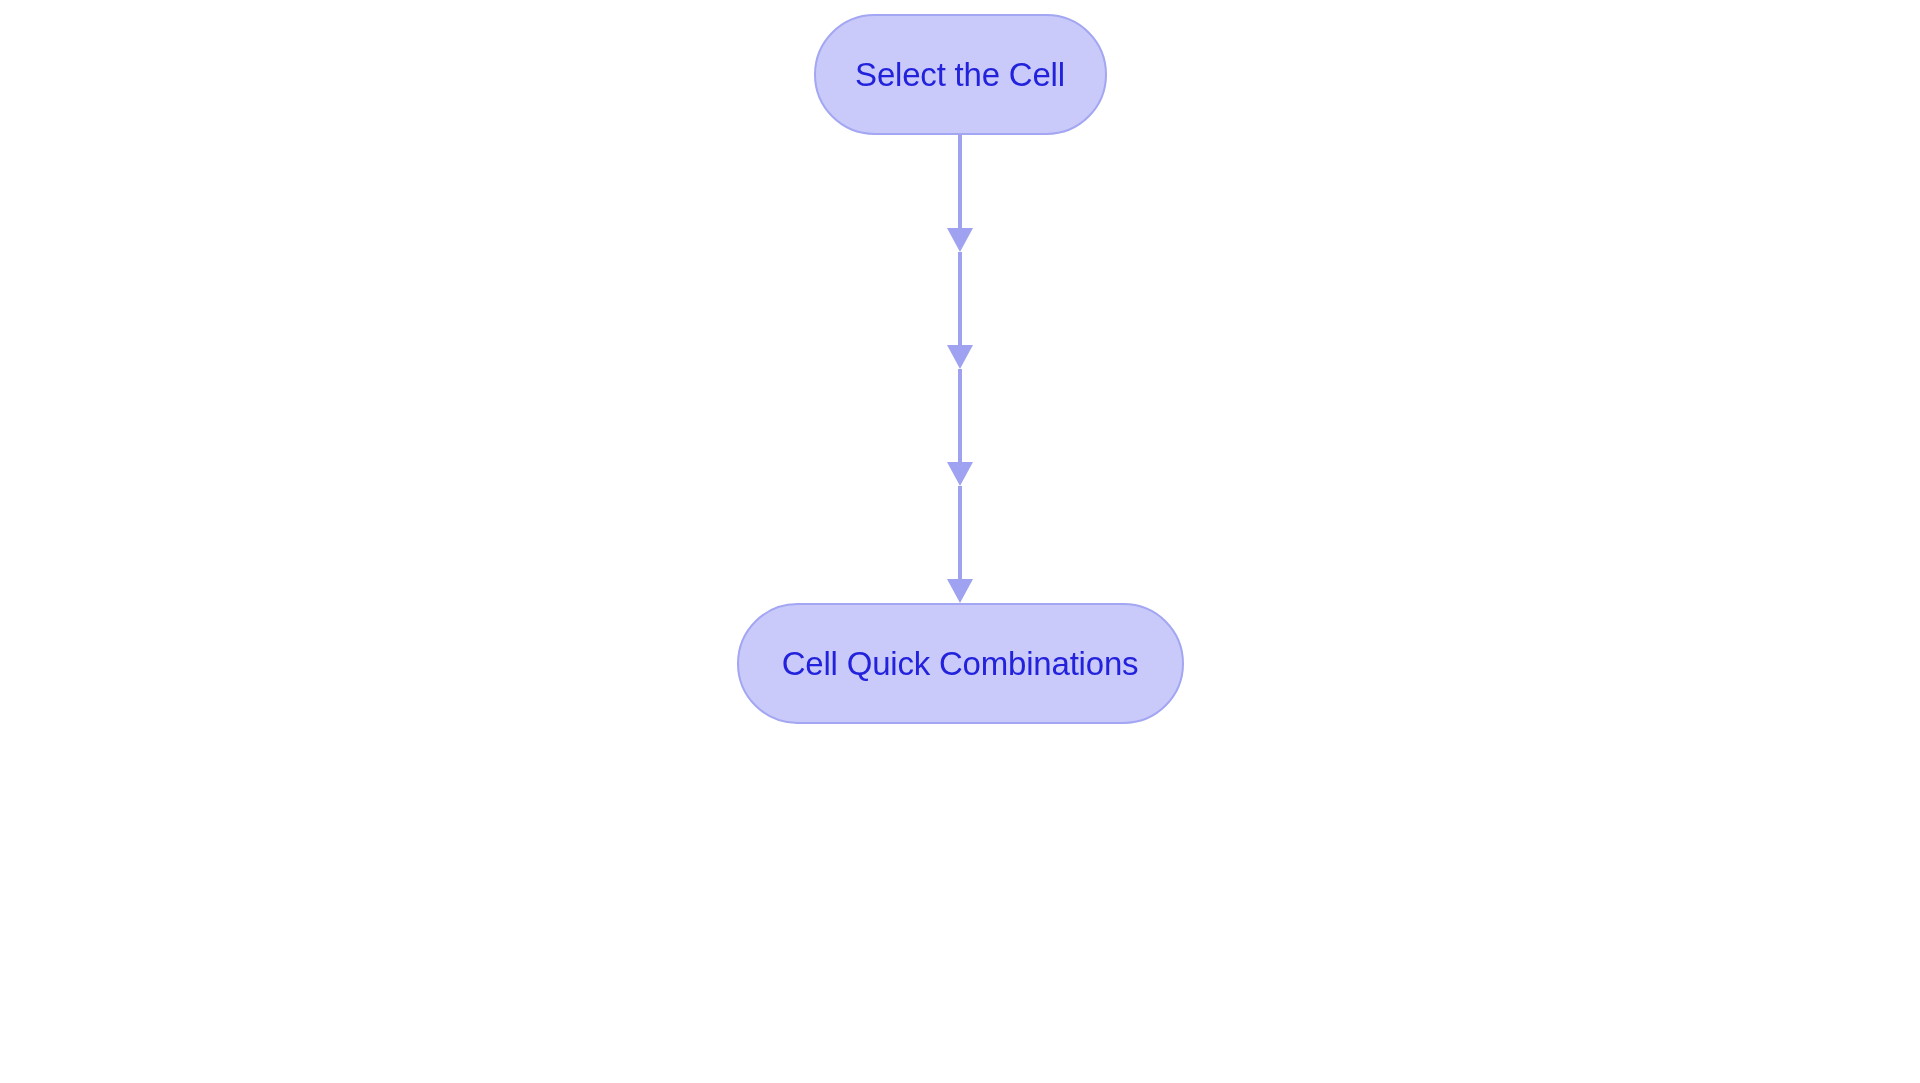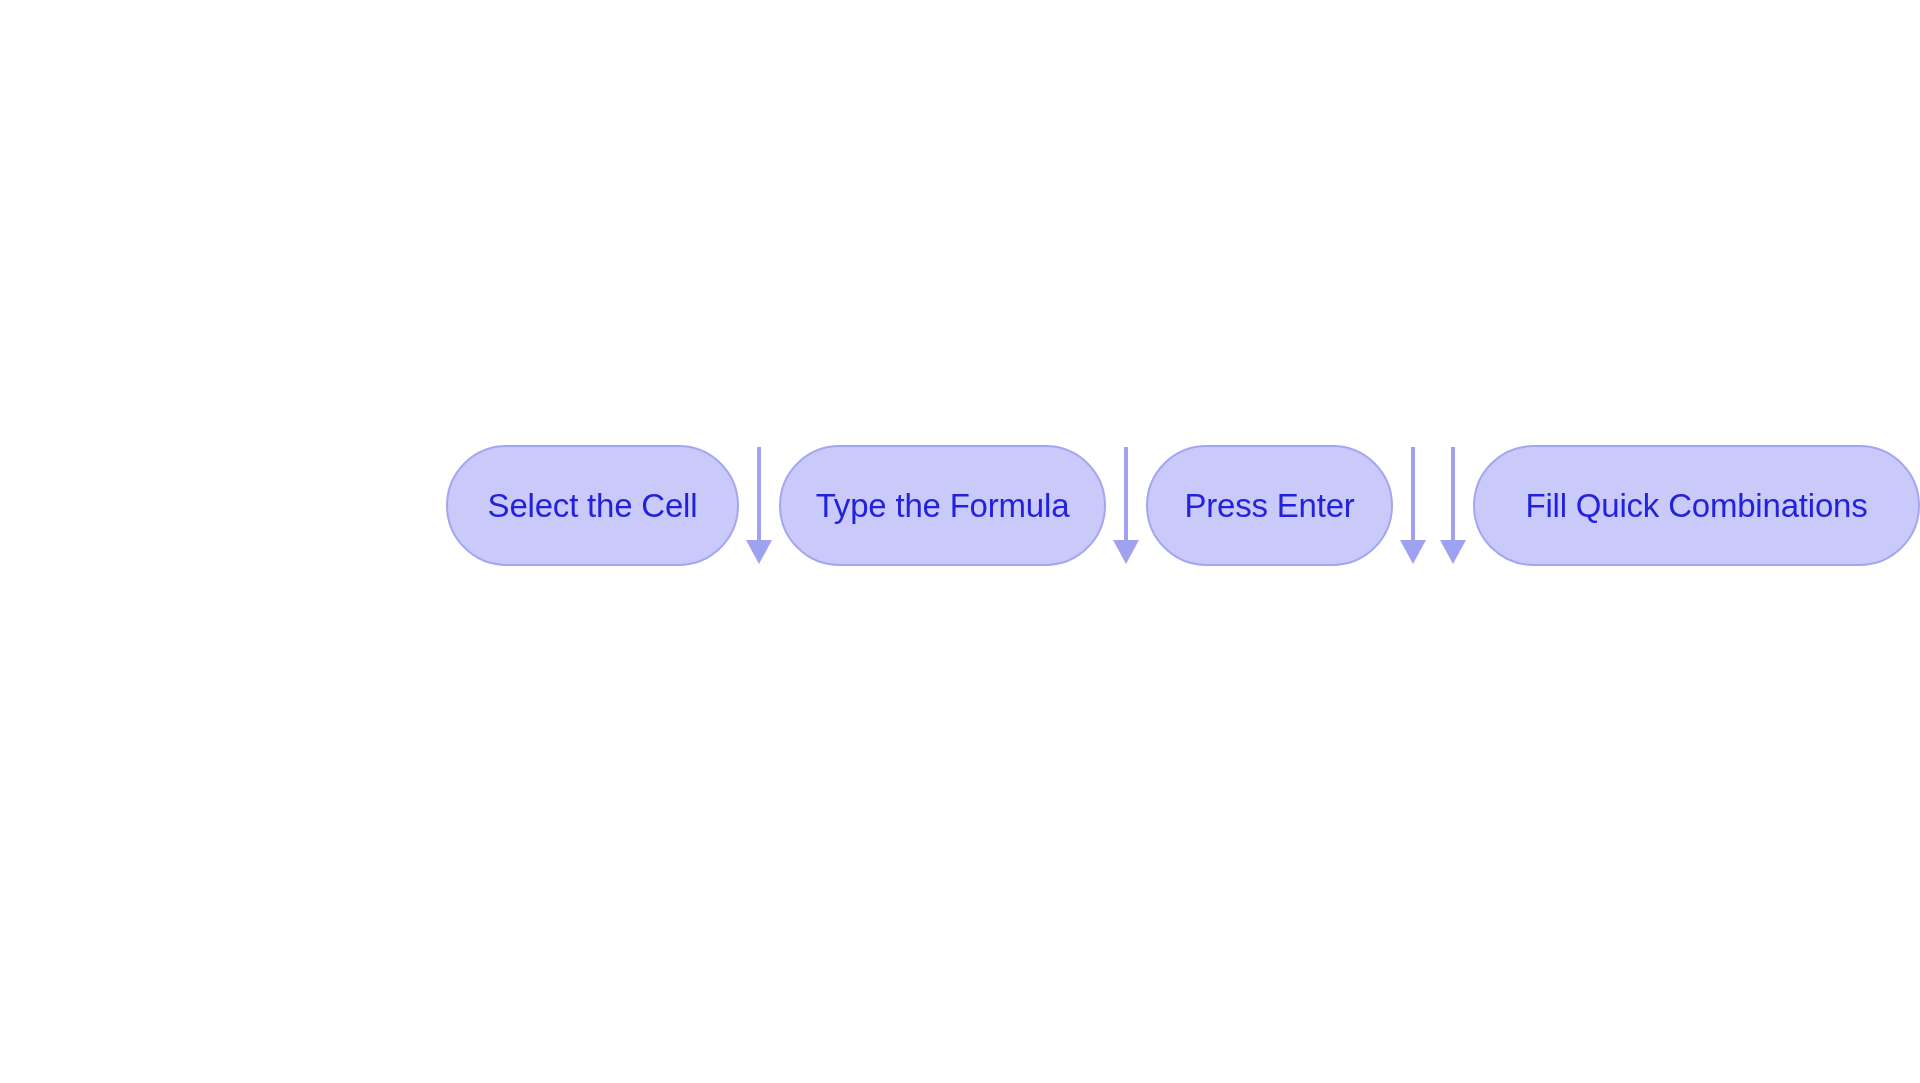--- a/index.html
+++ b/index.html
@@ -20,23 +20,23 @@
     height: 1083px;
     background: #ffffff;
   }
   #flow-stack {
     position: absolute;
     left: 0;
     top: 0;
     width: 1920px;
     height: 1011px;
     display: flex;
-    flex-direction: row;
+    flex-direction: column;
     align-items: center;
-    justify-content: flex-end;
+    justify-content: flex-start;
   }
   .flow-node {
     box-sizing: border-box;
     display: flex;
     align-items: center;
     justify-content: center;
     background: #c9caf9;
     border: 2px solid #a3a6f2;
     border-radius: 999px;
     height: 121px;
@@ -96,42 +96,36 @@
 
     <div class="flow-node node-w1">
       <span class="node-label">Select the Cell</span>
     </div>
 
     <div class="flow-connector">
       <span class="conn-line"></span>
       <span class="conn-head"></span>
     </div>
 
-    <div class="flow-node node-w2">
-      <span class="node-label">Type the Formula</span>
-    </div>
 
     <div class="flow-connector">
       <span class="conn-line"></span>
       <span class="conn-head"></span>
     </div>
 
-    <div class="flow-node node-w3">
-      <span class="node-label">Press Enter</span>
-    </div>
 
     <div class="flow-connector">
       <span class="conn-line"></span>
       <span class="conn-head"></span>
     </div>
 
 
     <div class="flow-connector">
       <span class="conn-line"></span>
       <span class="conn-head"></span>
     </div>
 
     <div class="flow-node node-w5">
-      <span class="node-label">Fill Quick Combinations</span>
+      <span class="node-label">Cell Quick Combinations</span>
     </div>
 
   </div>
 </div>
 
 </body></html>

